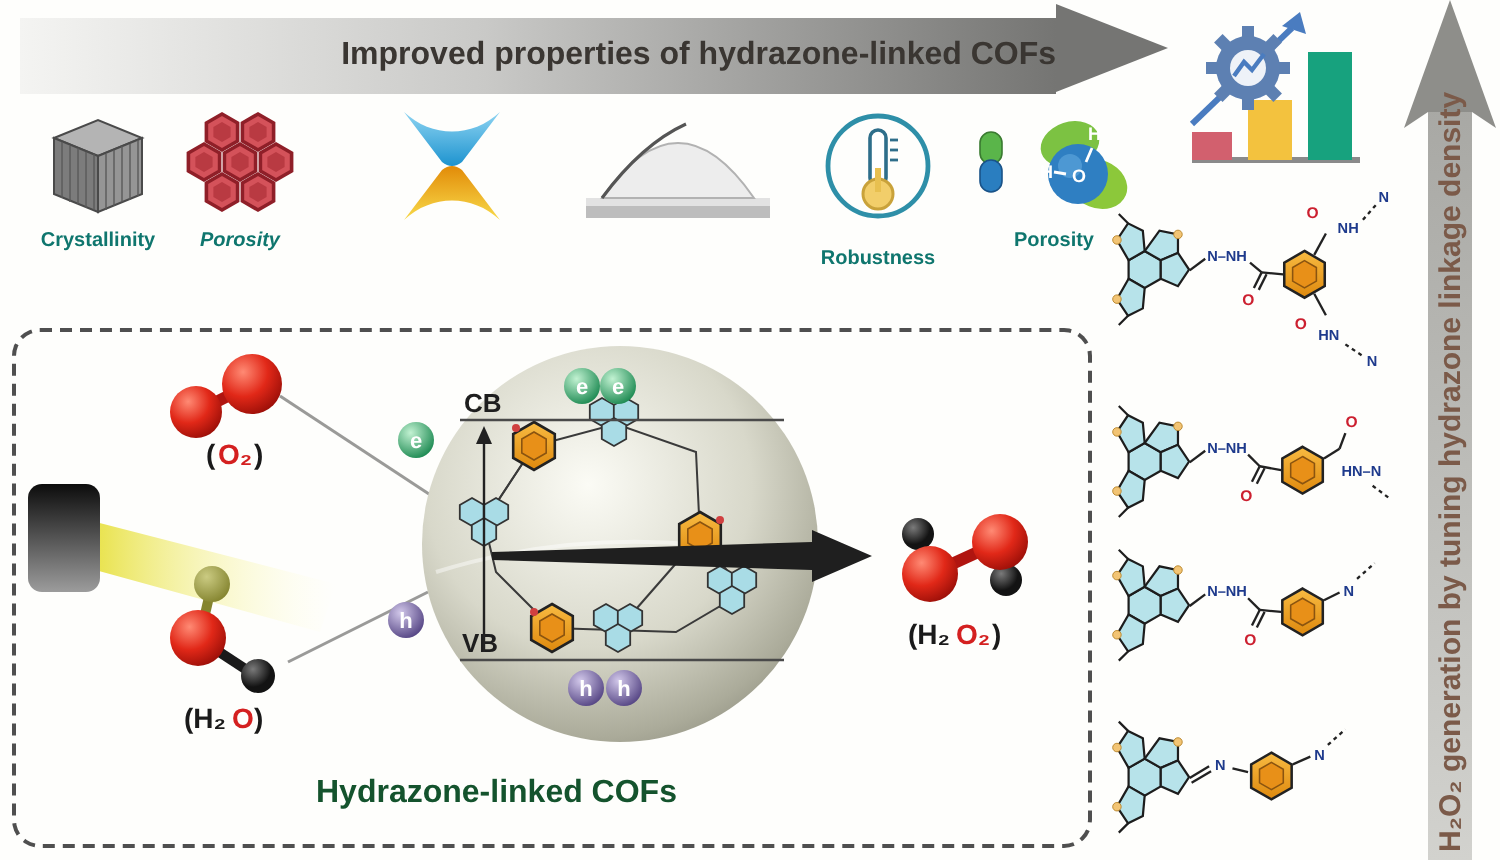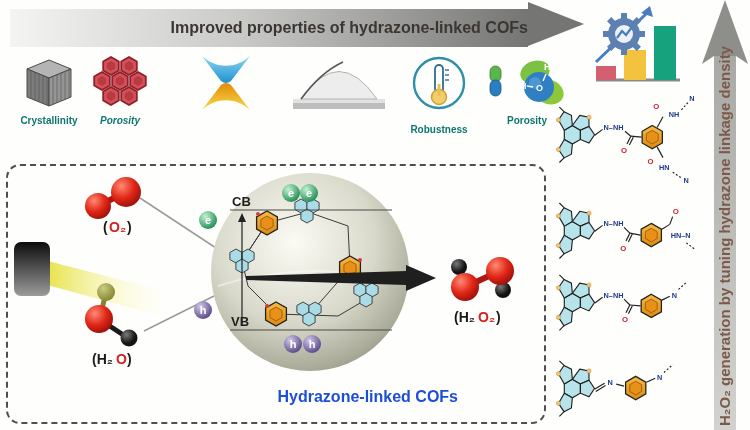--- a/index.html
+++ b/index.html
@@ -14,22 +14,22 @@
     border-top:22px solid transparent;border-bottom:22px solid transparent;
     border-left:56px solid #757573;}
   .banner-label{font-size:16px;font-weight:700;color:#3a3632;white-space:nowrap;}
   
   .prop{position:absolute;top:54px;display:flex;flex-direction:column;align-items:center;gap:3px;}
   .prop .lbl{font-size:10px;font-weight:700;color:#0f766e;white-space:nowrap;}
   
   .panel{position:absolute;left:6px;top:164px;width:540px;height:260px;box-sizing:border-box;
     border:2px dashed #4f4f4f;border-radius:14px;}
   .scene{position:absolute;left:0;top:0;}
-  .caption{position:absolute;left:150px;top:222px;width:300px;text-align:right;
-    font-size:16px;font-weight:700;color:#1d4ed8;}
+  .caption{position:absolute;left:150px;top:222px;width:300px;text-align:left;
+    font-size:16px;font-weight:700;color:#14532d;}
   
   .structure{position:absolute;left:552px;}
   
   .v-arrow{position:absolute;left:700px;top:0;}
   .chart-icon{position:absolute;left:592px;top:4px;}
 </style>
 </head>
 <body>
 
 <div class="stage">

